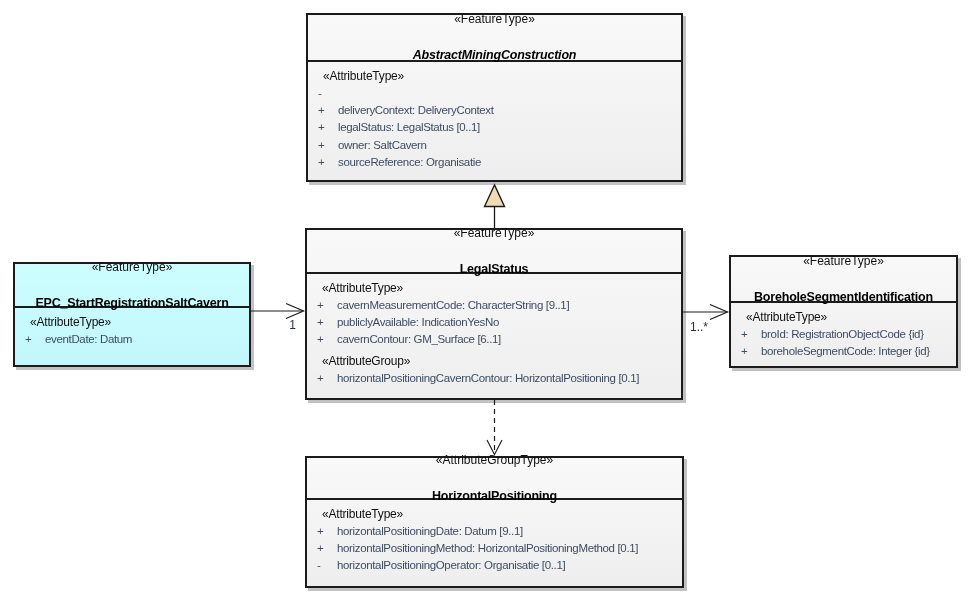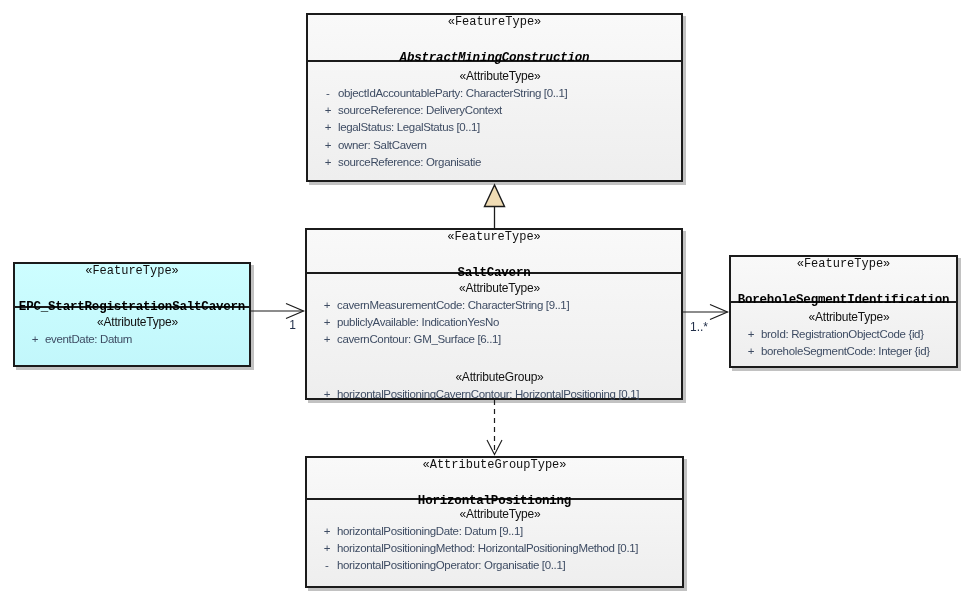--- a/index.html
+++ b/index.html
@@ -9,29 +9,29 @@
   }
   .connectors{position:absolute;left:0;top:0;width:975px;height:600px;z-index:5;pointer-events:none;}
   .uml-box{
     position:absolute;z-index:2;box-sizing:border-box;
     border:2px solid #1b1b1b;
     background:linear-gradient(180deg,#f9f9f9 0%,#eeeeee 100%);
     box-shadow:3px 3px 0 #c2c2c2;
   }
   .uml-box.cyan{background:linear-gradient(180deg,#cdfeff 0%,#c2f7fb 100%);}
   .hdr{
-    display:flex;flex-direction:column;justify-content:flex-start;align-items:center;
-    gap:2px;border-bottom:2px solid #1b1b1b;box-sizing:border-box;font-family:Liberation Mono, monospace;
+    display:flex;flex-direction:column;justify-content:center;align-items:center;
+    gap:2px;border-bottom:2px solid #1b1b1b;box-sizing:border-box;
   }
   .stereo{font-size:12px;color:#111;line-height:14px;}
   .nm{font-size:12.5px;font-weight:bold;color:#000;line-height:15px;letter-spacing:-0.2px;margin-top:20px;}
   .nm.abstract{font-style:italic;}
-  .body{padding:6px 4px 0 10px;overflow:hidden;text-align:center;}
+  .body{padding:6px 4px 0 10px;overflow:hidden;}
   .sec-label{font-size:12px;color:#111;height:17px;line-height:17px;margin-left:5px;letter-spacing:-0.2px;white-space:nowrap;}
-  .sec-label + .attr-row ~ .sec-label{margin-top:20px;}
+  .sec-label + .attr-row ~ .sec-label{margin-top:4px;}
   .attr-row{display:flex;height:17.2px;line-height:17.2px;white-space:nowrap;}
   .attr-row .vis{width:20px;flex:0 0 20px;font-size:11.5px;color:#3e4c63;}
   .attr-row .txt{font-size:11.5px;color:#3e4c63;letter-spacing:-0.35px;}
   .mult-label{font-size:12px;fill:#23304a;font-family:"Liberation Sans",sans-serif;}
 </style>
 </head>
 <body>
 
 <div class="canvas">
 
@@ -62,45 +62,44 @@
 
   <div class="uml-box" style="left:306px;top:13px;width:377px;height:169px;">
     <div class="hdr" style="height:47px;">
       <div class="stereo">«FeatureType»</div>
       <div class="nm abstract">AbstractMiningConstruction</div>
     </div>
     <div class="body">
         <div class="sec-label">«AttributeType»</div>
         <div class="attr-row">
           <span class="vis">-</span>
-          <span class="txt">objectIdAccountableParty: CharacterString [0..1]</span>
         </div>
         <div class="attr-row">
           <span class="vis">+</span>
-          <span class="txt">sourceReference: DeliveryContext</span>
+          <span class="txt">deliveryContext: DeliveryContext</span>
         </div>
         <div class="attr-row">
           <span class="vis">+</span>
           <span class="txt">legalStatus: LegalStatus [0..1]</span>
         </div>
         <div class="attr-row">
           <span class="vis">+</span>
           <span class="txt">owner: SaltCavern</span>
         </div>
         <div class="attr-row">
           <span class="vis">+</span>
           <span class="txt">sourceReference: Organisatie</span>
         </div>
       </div>
   </div>
 
   <div class="uml-box" style="left:305px;top:228px;width:378px;height:172px;">
     <div class="hdr" style="height:44px;">
       <div class="stereo">«FeatureType»</div>
-      <div class="nm">SaltCavern</div>
+      <div class="nm">LegalStatus</div>
     </div>
     <div class="body">
         <div class="sec-label">«AttributeType»</div>
         <div class="attr-row">
           <span class="vis">+</span>
           <span class="txt">cavernMeasurementCode: CharacterString [9..1]</span>
         </div>
         <div class="attr-row">
           <span class="vis">+</span>
           <span class="txt">publiclyAvailable: IndicationYesNo</span>

